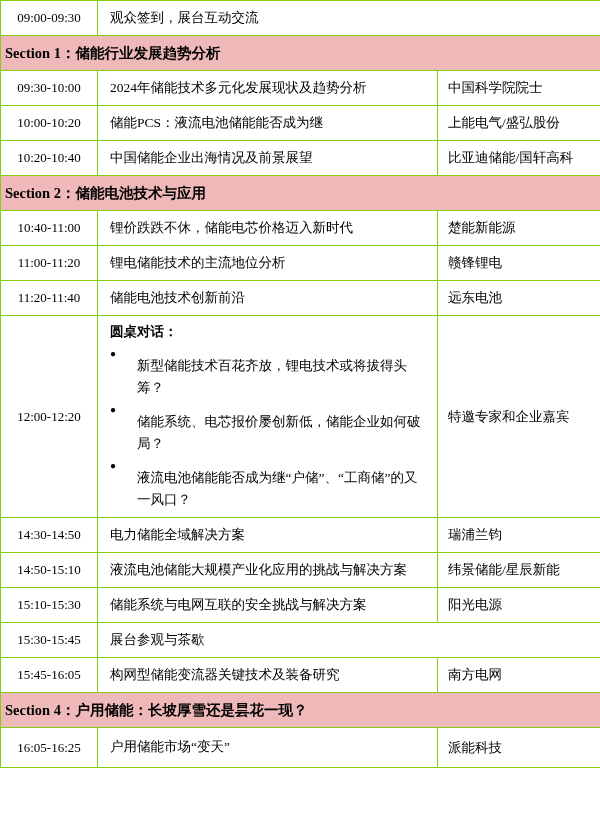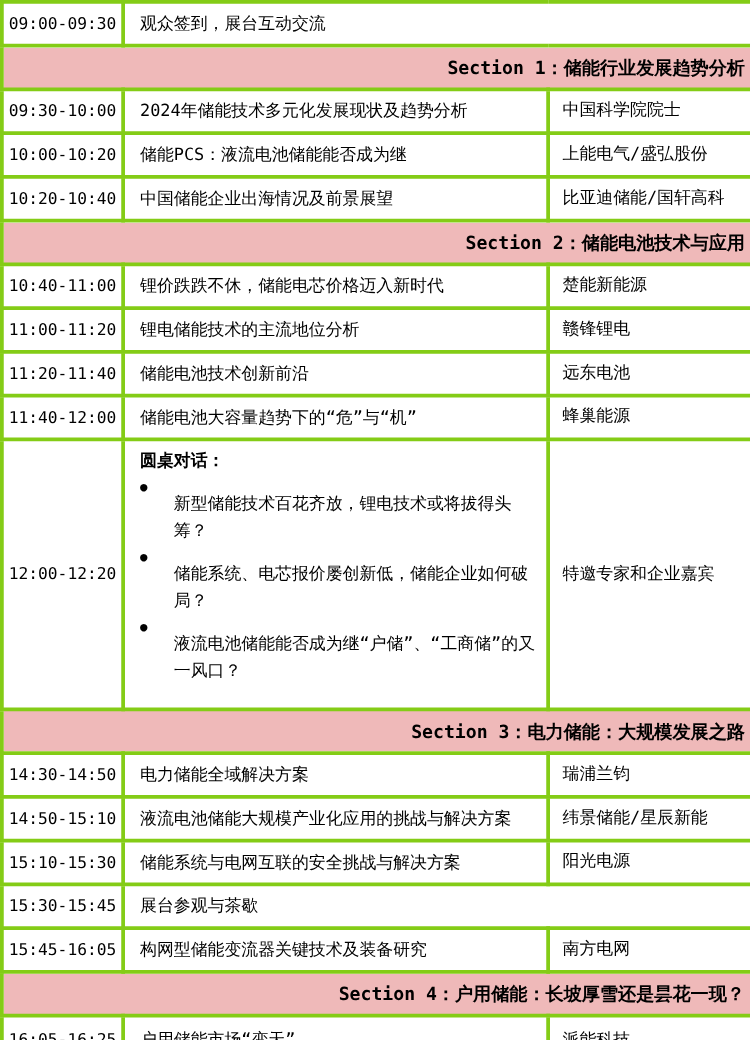--- a/index.html
+++ b/index.html
@@ -11,23 +11,24 @@
   body {
     font-family: "DejaVu Sans Mono", "DejaVu Sans", "Liberation Sans", sans-serif;
     color: #000000;
   }
   table.agenda {
     width: 600px;
     border-collapse: collapse;
     table-layout: fixed;
   }
   td {
-    border: 3px solid #84cc16;
+    border: 1px solid #84cc16;
     vertical-align: middle;
     overflow: hidden;
+    font-family: Liberation Serif, serif;
   }
   tr.row-item { height: 35px; }
   tr.row-item-tall { height: 40px; }
   td.time-cell {
     text-align: center;
     font-size: 13px;
     letter-spacing: 0px;
     padding: 2px 1px;
     white-space: nowrap;
   }
@@ -37,27 +38,27 @@
     line-height: 1.35;
   }
   td.speaker-cell {
     font-size: 13.5px;
     padding: 4px 6px 4px 10px;
     line-height: 1.3;
   }
   tr.row-section { height: 35px; }
   td.section-cell {
     background: #EFB9B9;
-    text-align: right;
+    text-align: left;
     font-weight: bold;
     font-size: 14.5px;
     padding: 2px 4px;
   }
   td.roundtable-cell {
-    padding: 5px 8px 18px 12px;
+    padding: 5px 8px 6px 12px;
     font-size: 13.5px;
   }
   .rt-title {
     font-weight: bold;
     line-height: 22px;
   }
   ul.rt-list {
     margin: 0;
     padding: 0;
     list-style: none;
@@ -130,25 +131,20 @@
       <td class="topic-cell">锂电储能技术的主流地位分析</td>
       <td class="speaker-cell">赣锋锂电</td>
     </tr>
 
     <tr class="row-item">
       <td class="time-cell">11:20-11:40</td>
       <td class="topic-cell">储能电池技术创新前沿</td>
       <td class="speaker-cell">远东电池</td>
     </tr>
 
-    <tr class="row-item">
-      <td class="time-cell">11:40-12:00</td>
-      <td class="topic-cell">储能电池大容量趋势下的“危”与“机”</td>
-      <td class="speaker-cell">蜂巢能源</td>
-    </tr>
 
     <tr>
       <td class="time-cell">12:00-12:20</td>
       <td class="roundtable-cell">
         <div class="rt-title">圆桌对话：</div>
         <ul class="rt-list">
           <li class="rt-item">
             <span class="rt-bullet">●</span>
             <span class="rt-text">新型储能技术百花齐放，锂电技术或将拔得头筹？</span>
           </li>
@@ -158,23 +154,20 @@
           </li>
           <li class="rt-item">
             <span class="rt-bullet">●</span>
             <span class="rt-text">液流电池储能能否成为继“户储”、“工商储”的又一风口？</span>
           </li>
         </ul>
       </td>
       <td class="speaker-cell">特邀专家和企业嘉宾</td>
     </tr>
 
-    <tr class="row-section">
-      <td class="section-cell" colspan="3">Section 3：电力储能：大规模发展之路</td>
-    </tr>
 
 
     <tr class="row-item">
       <td class="time-cell">14:30-14:50</td>
       <td class="topic-cell">电力储能全域解决方案</td>
       <td class="speaker-cell">瑞浦兰钧</td>
     </tr>
 
     <tr class="row-item">
       <td class="time-cell">14:50-15:10</td>

